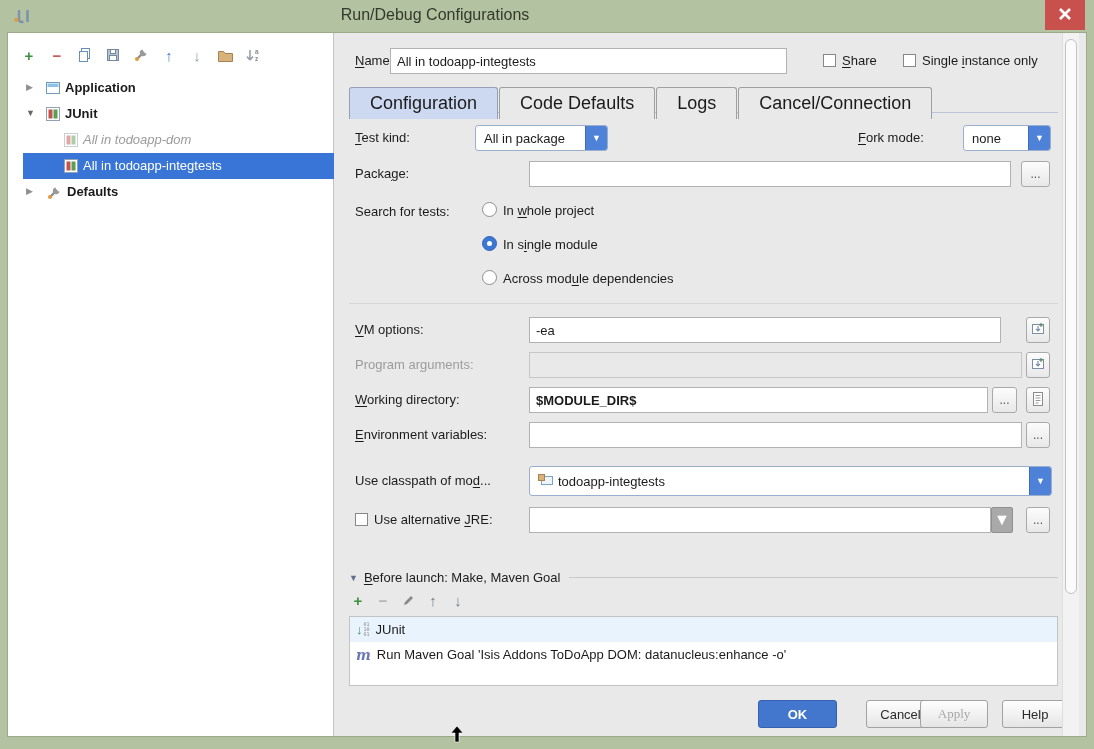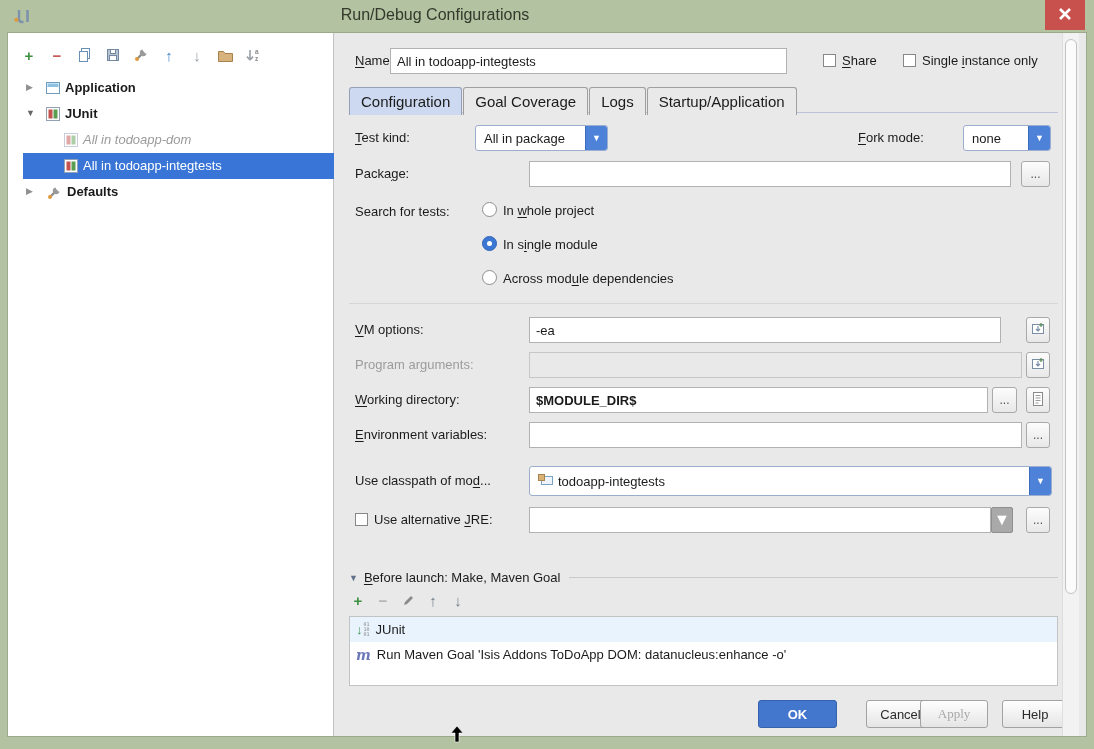--- a/index.html
+++ b/index.html
@@ -43,21 +43,21 @@
   .combo .dd { width:22px; align-self:stretch; background:#4d82d8; border-left:1px solid #3c6cbe; border-radius:0 2px 2px 0; display:flex; align-items:center; justify-content:center; color:#fff; font-size:9px; }
   .dd.gray { background:#a9a9a9; border:1px solid #8f8f8f; border-radius:2px; color:#fff; }
   .cb { position:absolute; width:13px; height:13px; border:1px solid #878787; background:#fff; cursor:pointer; }
   .radio { position:absolute; width:15px; height:15px; border-radius:50%; border:1px solid #8e8e8e; background:#fff; cursor:pointer; }
   .radio.sel { border-color:#3264ba; background:#3c77d3; }
   .radio.sel::after { content:""; position:absolute; left:4px; top:4px; width:5px; height:5px; border-radius:50%; background:#fff; }
   .sep { position:absolute; height:1px; background:#d6d6d6; }
 
   
   #tabstrip { position:absolute; left:14px; top:55px; display:flex; align-items:flex-end; }
-  .tab { padding:5px 11px 5px; border:1px solid #9f9f9f; border-bottom:none; border-radius:3px 3px 0 0; background:#e9e9e9; font-size:15px; color:#1b1b1b; margin-right:1px; cursor:pointer; position:relative; z-index:2; }
+  .tab { padding:5px 20px 5px; border:1px solid #9f9f9f; border-bottom:none; border-radius:3px 3px 0 0; background:#e9e9e9; font-size:18px; color:#1b1b1b; margin-right:1px; cursor:pointer; position:relative; z-index:2; }
   .tab.sel { background:#ccd9f0; border-color:#96a0b4; }
   #tabline { position:absolute; left:14px; top:80px; width:709px; height:1px; background:#bac4d6; z-index:1; }
 
   
   #bl-header { position:absolute; left:14px; top:538px; width:709px; display:flex; align-items:center; font-size:13px; color:#1b1b1b; }
   #bl-header .tri { font-size:9px; color:#61718c; margin-right:6px; cursor:pointer; }
   #bl-header .line { flex:1; height:1px; background:#c9c9c9; margin-left:9px; }
   #bl-toolbar { position:absolute; left:14px; top:559px; display:flex; gap:7px; }
   #bl-list { position:absolute; left:14px; top:584px; width:709px; height:70px; background:#fff; border:1px solid #c3c3c3; }
   .blrow { position:absolute; left:0; width:707px; height:25px; font-size:13px; color:#1b1b1b; cursor:pointer; display:flex; align-items:center; padding-left:6px; gap:6px; }
@@ -209,23 +209,23 @@
       <span class="flabel" style="left:20px"><u>N</u>ame:</span>
       <input class="tfield" style="left: 55px; width: 397px;" value="All in todoapp-integtests">
       <span class="cb" style="left:488px; top:6px"></span>
       <span class="flabel" style="left:507px"><u>S</u>hare</span>
       <span class="cb" style="left:568px; top:6px"></span>
       <span class="flabel" style="left:587px">Single <u>i</u>nstance only</span>
     </div>
 
     <div id="tabstrip">
       <span class="tab sel">Configuration</span>
-      <span class="tab">Goal Coverage</span>
+      <span class="tab">Code Defaults</span>
       <span class="tab">Logs</span>
-      <span class="tab">Startup/Application</span>
+      <span class="tab">Cancel/Connection</span>
     </div>
     <div id="tabline"></div>
 
     <div class="row" style="top:93px">
       <span class="flabel" style="left:20px"><u>T</u>est kind:</span>
       <div class="combo" style="left:140px; width:133px; height:26px">
         <span class="val">All in package</span>
         <span class="dd">▼</span>
       </div>
       <span class="flabel" style="left:523px"><u>F</u>ork mode:</span>

